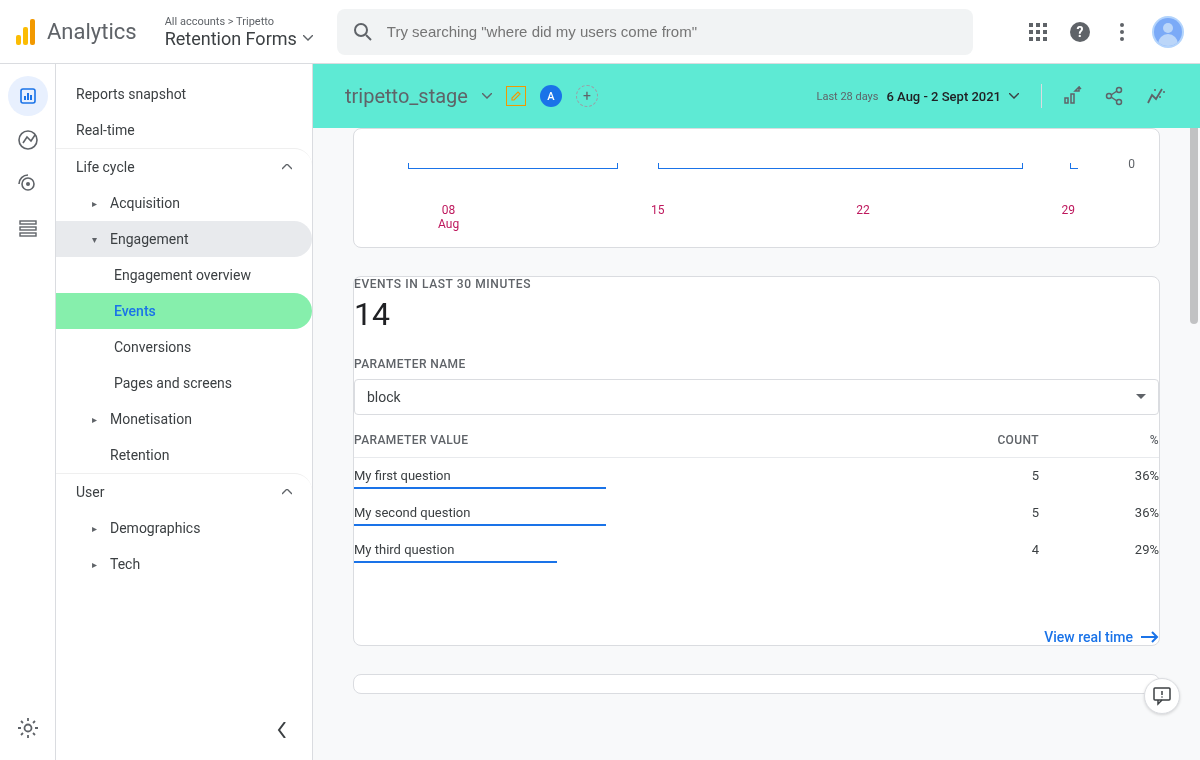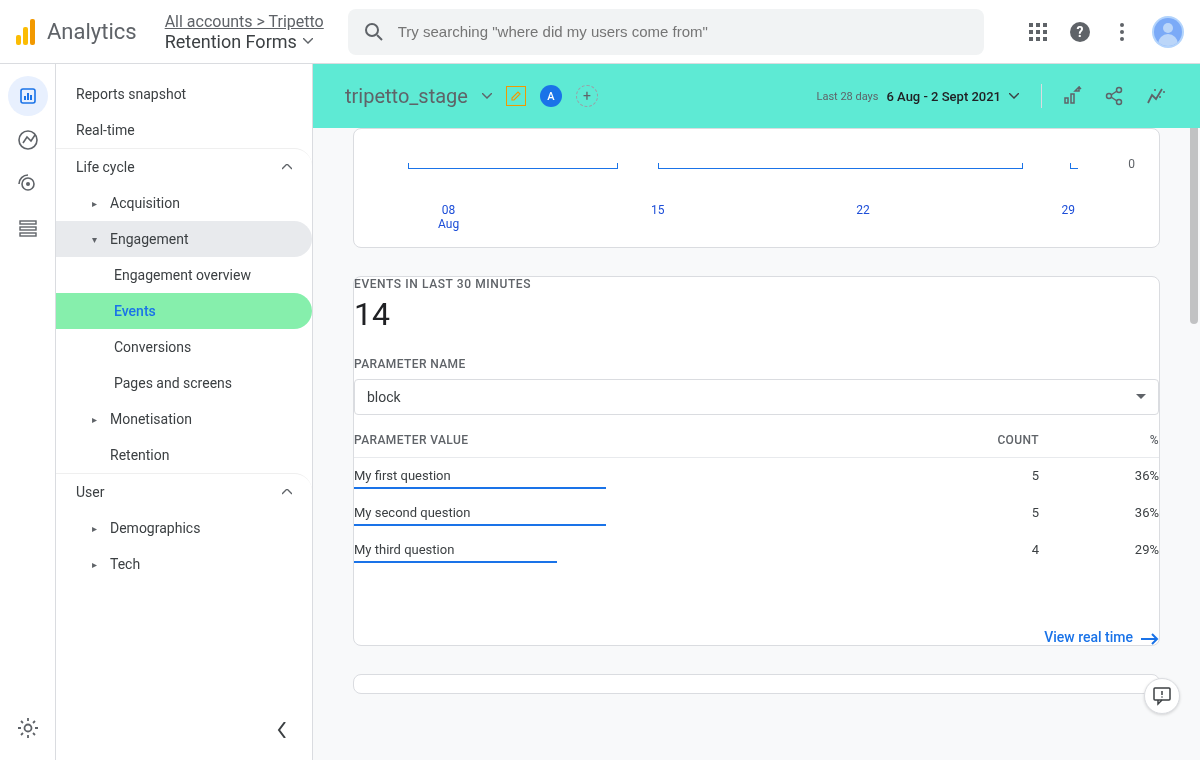--- a/index.html
+++ b/index.html
@@ -7,21 +7,21 @@
 
 .topbar { height: 64px; background: #fff; display: flex; align-items: center; padding: 0 16px; border-bottom: 1px solid #dadce0; }
 .logo { display: flex; align-items: center; gap: 12px; padding-right: 16px; margin-right: 12px; }
 .logo-icon { display: flex; align-items: flex-end; gap: 2px; }
 .logo-bar { width: 5px; border-radius: 2px; }
 .logo-bar.b1 { height: 10px; background: #fbbc04; }
 .logo-bar.b2 { height: 18px; background: #fbbc04; }
 .logo-bar.b3 { height: 26px; background: #f29900; }
 .logo-text { font-size: 22px; color: #5f6368; }
 .crumbs { display: flex; flex-direction: column; justify-content: center; }
-.crumbs-top { font-size: 16px; color: #5f6368; text-decoration: underline; }
+.crumbs-top { font-size: 11px; color: #5f6368; }
 .crumbs-title { font-size: 18px; color: #3c4043; display: flex; align-items: center; gap: 6px; }
 .search { margin-left: 24px; flex: 0 0 636px; height: 46px; background: #f1f3f4; border-radius: 8px; display: flex; align-items: center; padding: 0 16px; gap: 14px; color: #5f6368; }
 .search input { border: none; background: transparent; flex: 1; font-size: 15px; color: #5f6368; outline: none; }
 .top-actions { margin-left: auto; display: flex; align-items: center; gap: 18px; }
 .icon-btn { width: 24px; height: 24px; display: flex; align-items: center; justify-content: center; color: #5f6368; cursor: pointer; }
 .avatar { width: 32px; height: 32px; border-radius: 50%; background: #b3d4fc; display: flex; align-items: center; justify-content: center; }
 .avatar-inner { width: 28px; height: 28px; border-radius: 50%; background: #7baaf7; position: relative; overflow: hidden; }
 .avatar-inner::before { content: ''; position: absolute; width: 10px; height: 10px; border-radius: 50%; background: #bbd6f9; top: 5px; left: 9px; }
 .avatar-inner::after { content: ''; position: absolute; width: 20px; height: 14px; border-radius: 10px 10px 0 0; background: #bbd6f9; top: 16px; left: 4px; }
 
@@ -53,36 +53,36 @@
 .date-range { font-weight: 500; }
 .sub-actions { display: flex; align-items: center; gap: 18px; margin-left: 8px; padding-left: 18px; border-left: 1px solid #dadce0; }
 
 .content-body { padding: 0 40px 40px 40px; background: #f8f9fa; min-height: 632px; }
 
 .card { background: #fff; border: 1px solid #dadce0; border-radius: 8px; margin-bottom: 28px; }
 .chart-card { padding: 10px 24px 16px 24px; }
 .chart-area { position: relative; height: 60px; }
 .chart-segment { position: absolute; bottom: 30px; height: 6px; border: 1.5px solid #1a73e8; border-top: none; background: #fff; }
 .chart-y { position: absolute; right: 0; bottom: 28px; font-size: 12px; color: #5f6368; }
-.chart-x { display: flex; justify-content: space-between; padding: 4px 60px 0 60px; font-size: 12px; color: #1d4ed8; }
+.chart-x { display: flex; justify-content: space-between; padding: 4px 60px 0 60px; font-size: 12px; color: #be185d; }
 .chart-x span { text-align: center; }
 
 .events-card { }
 .ec-label { font-size: 12px; letter-spacing: 0.6px; color: #5f6368; font-weight: 500; }
 .ec-number { font-size: 32px; font-weight: 400; margin-top: 4px; }
 .ec-param { margin-top: 24px; font-size: 12px; letter-spacing: 0.4px; color: #5f6368; font-weight: 500; }
 .dropdown { margin-top: 8px; border: 1px solid #dadce0; border-radius: 4px; height: 36px; display: flex; align-items: center; padding: 0 12px; font-size: 14px; color: #3c4043; cursor: pointer; justify-content: space-between; }
 .table { margin-top: 18px; }
 .thead { display: grid; grid-template-columns: 1fr 120px 120px; font-size: 12px; letter-spacing: 0.4px; color: #5f6368; font-weight: 500; padding-bottom: 10px; border-bottom: 1px solid #e8eaed; }
 .thead .th-r { text-align: right; }
 .trow { display: grid; grid-template-columns: 1fr 120px 120px; padding: 10px 0 6px 0; font-size: 13px; color: #3c4043; position: relative; }
 .trow .td-r { text-align: right; }
 .bar { height: 2px; background: #1a73e8; margin-top: 4px; }
 .card-footer { display: flex; justify-content: flex-end; padding-top: 60px; }
-.view-link { color: #1a73e8; font-size: 14px; font-weight: 500; display: flex; align-items: flex-end; gap: 8px; cursor: pointer; }
+.view-link { color: #1a73e8; font-size: 14px; font-weight: 500; display: flex; align-items: center; gap: 8px; cursor: pointer; }
 
 .next-card { height: 20px; }
 
 .scrollbar-faux { position: absolute; right: 2px; top: 60px; width: 8px; height: 200px; background: rgba(0,0,0,0.22); border-radius: 4px; }
 .fab { position: fixed; right: 20px; bottom: 46px; width: 36px; height: 36px; border-radius: 50%; background: #fff; border: 1px solid #dadce0; display: flex; align-items: center; justify-content: center; box-shadow: 0 1px 3px rgba(0,0,0,0.15); cursor: pointer; }
 
 svg { display: block; }
 </style>
 </head>
 <body>

